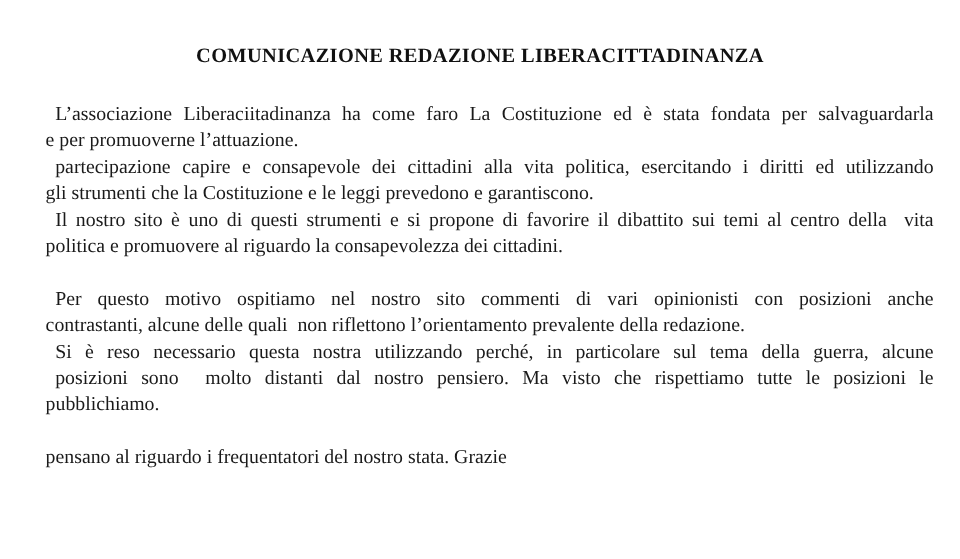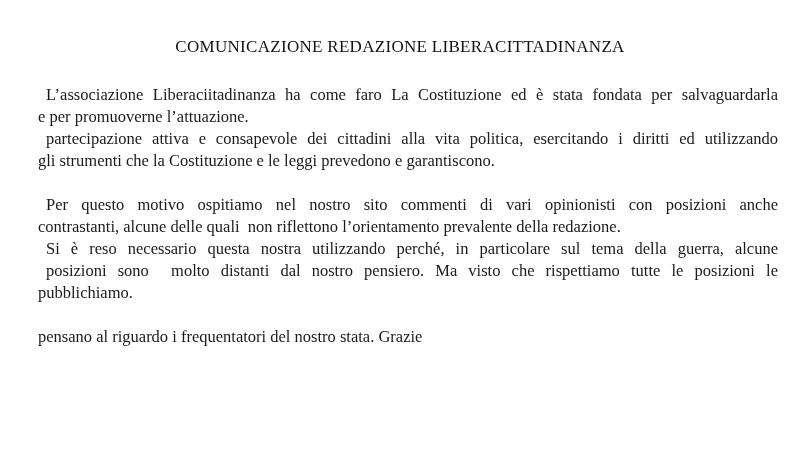--- a/index.html
+++ b/index.html
@@ -14,21 +14,21 @@
     box-sizing: border-box;
     padding: 0 22px;
     background: #ffffff;
     color: #1a1a1a;
     font-family: "Liberation Serif", "DejaVu Serif", serif;
     overflow: hidden;
   }
   .doc-title {
     margin: 36px 0 26px 0;
     font-size: 17px;
-    font-weight: normal;
+    font-weight: bold;
     line-height: 22px;
     text-align: center;
     letter-spacing: 0.3px;
     color: #111111;
   }
   .block {
     margin: 0 0 22px 0;
   }
   .block:last-child {
     margin-bottom: 0;
@@ -58,22 +58,26 @@
 
 <div class="page">
   <h1 class="doc-title">COMUNICAZIONE REDAZIONE LIBERACITTADINANZA</h1>
   <div id="doc-body">
       <div class="block">
         <div class="para">
           <div class="line justify">L’associazione Liberaciitadinanza ha come faro La Costituzione ed è stata fondata per salvaguardarla</div>
           <div class="line left">e per promuoverne l’attuazione.</div>
         </div>
         <div class="para">
-          <div class="line justify">partecipazione attiva e consapevole dei cittadini alla vita politica, esercitando i diritti ed utilizzando</div>
+          <div class="line justify">partecipazione capire e consapevole dei cittadini alla vita politica, esercitando i diritti ed utilizzando</div>
           <div class="line left">gli strumenti che la Costituzione e le leggi prevedono e garantiscono.</div>
+        </div>
+        <div class="para">
+          <div class="line justify">Il nostro sito è uno di questi strumenti e si propone di favorire il dibattito sui temi al centro della  vita</div>
+          <div class="line left">politica e promuovere al riguardo la consapevolezza dei cittadini.</div>
         </div>
       </div>
       <div class="block">
         <div class="para">
           <div class="line justify">Per questo motivo ospitiamo nel nostro sito commenti di vari opinionisti con posizioni anche</div>
           <div class="line left">contrastanti, alcune delle quali  non riflettono l’orientamento prevalente della redazione.</div>
         </div>
         <div class="para">
           <div class="line justify">Si è reso necessario questa nostra utilizzando perché, in particolare sul tema della guerra, alcune</div>
           <div class="line justify">posizioni sono  molto distanti dal nostro pensiero. Ma visto che rispettiamo tutte le posizioni le</div>

